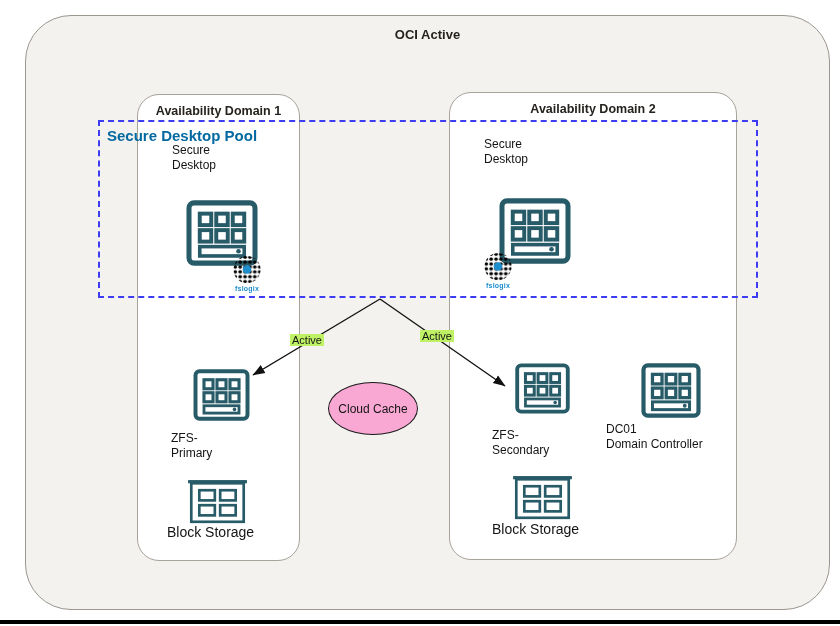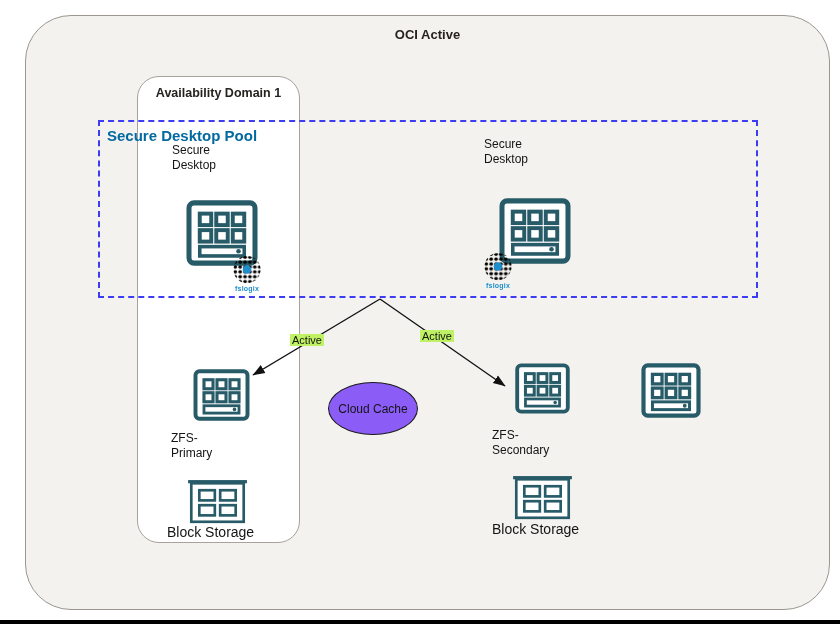--- a/index.html
+++ b/index.html
@@ -13,41 +13,41 @@
   }
   *{margin:0;padding:0;box-sizing:border-box;}
   body{background:#fff;font-family:"Liberation Sans",sans-serif;}
   #canvas{position:relative;width:840px;height:626px;background:#ffffff;overflow:hidden;}
 
   .region{position:absolute;left:25px;top:15px;width:805px;height:595px;
     background:var(--region-fill);border:1px solid var(--region-border);border-radius:46px;}
   .region-title{position:absolute;left:0;top:11px;width:100%;text-align:center;
     font-weight:bold;font-size:13px;color:#26231f;}
 
-  .ad-box{position:absolute;background:#ffffff;border:1px solid var(--box-border);border-radius:22px;}
+  .ad-box{position:absolute;background:#ffffff;border:1px solid var(--box-border);border-radius:22px;margin-top:18px;}
   #ad1{left:137px;top:76px;width:163px;height:467px;}
   #ad2{left:449px;top:74px;width:288px;height:468px;}
   .ad-title{position:absolute;left:0;top:9px;width:100%;text-align:center;
     font-weight:bold;font-size:12.5px;color:#26231f;}
 
   .pool{position:absolute;left:98px;top:120px;width:660px;height:178px;
     border:2px dashed var(--pool-border);background:transparent;}
   .pool-label{position:absolute;left:7px;top:5px;font-weight:bold;font-size:15px;color:#0369a1;}
 
   .lbl{position:absolute;color:#141414;font-size:12px;line-height:15px;
     text-align:left;white-space:pre-line;}
   .lbl.small{font-size:14px;line-height:13px;}
 
   .icon-wrap{position:absolute;line-height:0;color:var(--icon-teal);}
   .fslogix{position:absolute;width:44px;text-align:center;line-height:0;}
   .fslogix .wordmark{display:block;font-size:7px;line-height:8px;font-weight:bold;
     color:var(--fslogix-blue);letter-spacing:0.2px;}
 
   .ellipse{position:absolute;left:328px;top:382px;width:90px;height:53px;
-    background:#8b5cf6;border:1.5px solid #1a1a1a;border-radius:50%;
+    background:#f9a8d4;border:1.5px solid #1a1a1a;border-radius:50%;
     display:flex;align-items:center;justify-content:center;}
   .ellipse span{font-size:12px;color:#141414;}
 
   #arrows{position:absolute;left:0;top:0;width:840px;height:626px;pointer-events:none;}
   .active-lbl{position:absolute;background:#bef264;padding:0 2px;font-size:11px;color:#141414;}
   #active-left{left:290px;top:334px;}
   #active-right{left:420px;top:330px;}
 
   .bottom-bar{position:absolute;left:0;top:620px;width:840px;height:4px;background:#000;}
 </style>
@@ -92,20 +92,23 @@
 <div id="canvas">
 
   <div class="region">
     <div class="region-title">OCI Active</div>
   </div>
 
   <div class="ad-box" id="ad1">
     <div class="ad-title">Availability Domain 1</div>
   </div>
 
+  <div class="ad-box" id="ad2">
+    <div class="ad-title">Availability Domain 2</div>
+  </div>
 
   <div class="pool">
     <div class="pool-label">Secure Desktop Pool</div>
   </div>
 
   <div class="lbl" style="left:172px;top:143px;width:100px;">Secure
 Desktop</div>
   <span class="icon-wrap" style="left:186px;top:200px;">
     <svg width="72" height="66">
         <use href="#compute-icon"></use>
@@ -169,20 +172,22 @@
       </svg>
   </span>
   <div class="lbl" style="left:492px;top:428px;width:100px;">ZFS-
 Secondary</div>
 
   <span class="icon-wrap" style="left:641px;top:363px;">
     <svg width="60" height="55">
         <use href="#compute-icon"></use>
       </svg>
   </span>
+  <div class="lbl" style="left:606px;top:422px;width:130px;">DC01
+Domain Controller</div>
 
   <span class="icon-wrap" style="left:513px;top:475px;">
     <svg width="59" height="46">
         <use href="#block-icon"></use>
       </svg>
   </span>
   <div class="lbl small" style="left:492px;top:523px;width:100px;">Block Storage</div>
 
   <div class="bottom-bar"></div>
 </div>

